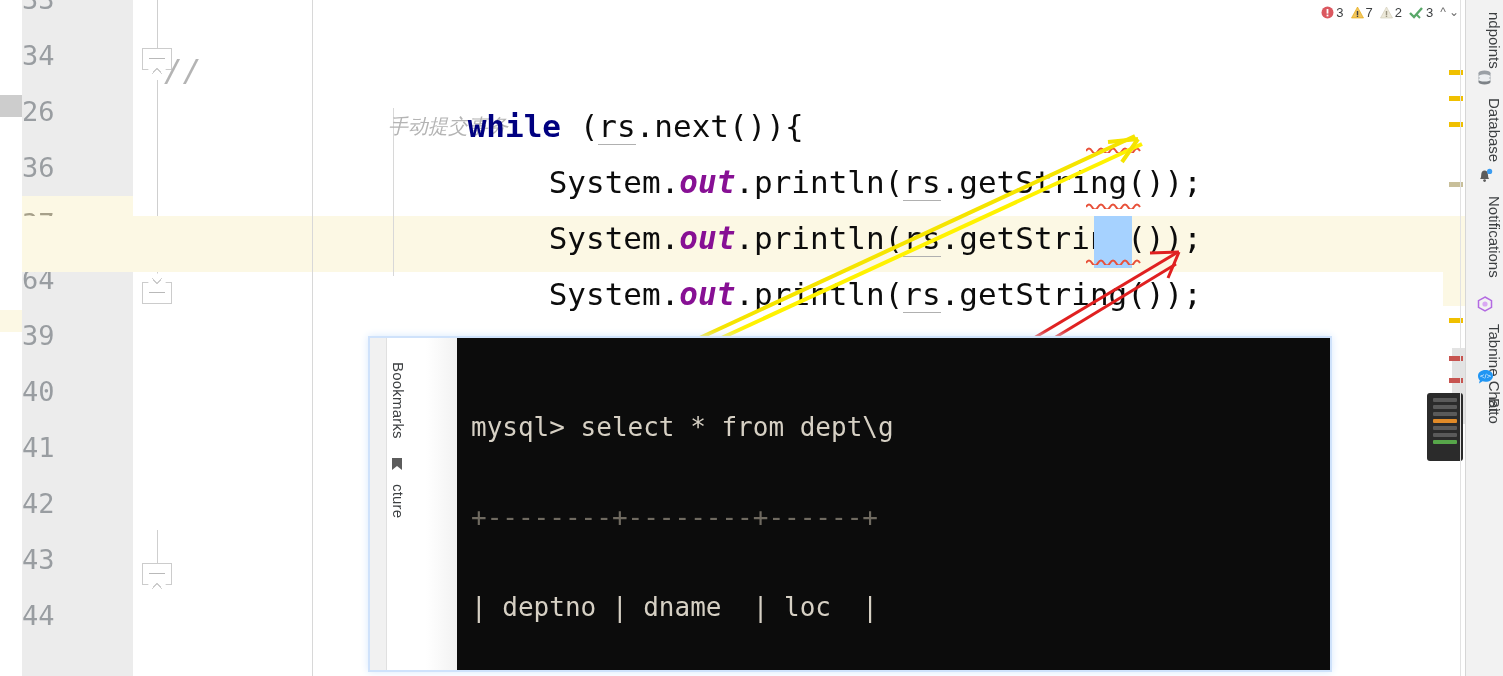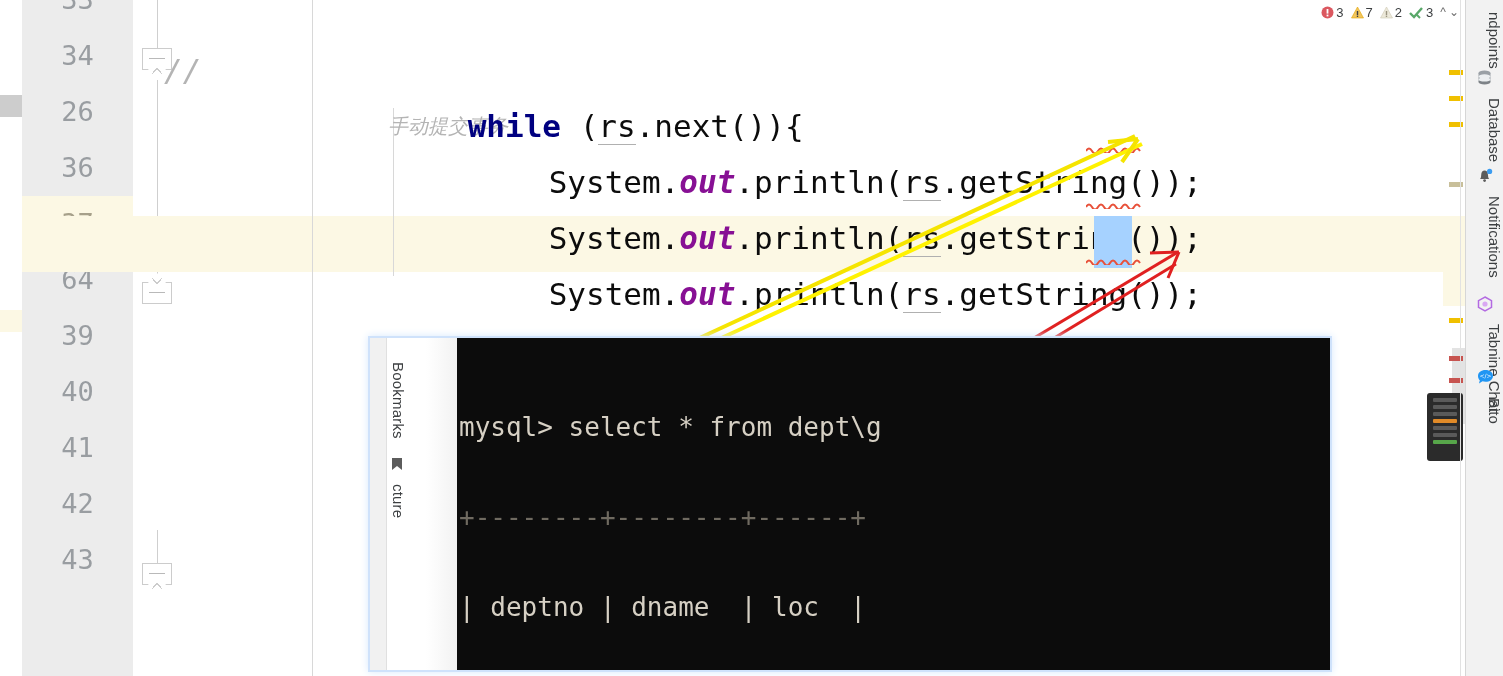--- a/index.html
+++ b/index.html
@@ -15,21 +15,21 @@
   .left-strip { position:absolute; left:0; top:0; width:22px; height:676px; background:#ffffff; }
   .left-mark { position:absolute; left:0; width:22px; background:#cdcdcd; }
 
   
   .gutter {
     position:absolute; left:22px; top:0; width:111px; height:676px;
     background:#ececec;
   }
   .gutter-line {
     position:absolute; left:0; width:111px; height:56px;
-    text-align:center; 
+    text-align:left; 
     color:#999da1; font-size:27px; font-family:"DejaVu Sans Mono", monospace;
     line-height:56px; letter-spacing:0px;
   }
   .gutter-line.current { background:#fcf8e4; color:#a6a08a; }
 
   
   .foldgutter { position:absolute; left:133px; top:0; width:95px; height:676px; background:#ffffff; }
   .fold-stem { position:absolute; left:24px; width:1px; background:#cfcfcf; }
   .fold-marker { position:absolute; width:30px; height:30px; }
   .fold-box {
@@ -98,21 +98,21 @@
   }
   .console-white {
     position:absolute; left:18px; top:0; width:69px; height:332px;
     background:linear-gradient(to right,#ffffff 0%, #ffffff 55%, #f2f2f2 100%);
   }
   .terminal {
     position:absolute; left:87px; top:0; right:0; bottom:0;
     background:#0c0c0c;
     font-family:"DejaVu Sans Mono", monospace;
     font-size:26px; line-height:30px;
-    color:#d6d0c4; padding:14px 0 0 0;
+    color:#d6d0c4; padding:14px 0 0 12px;
     white-space:pre;
   }
   .term-line { padding-left:2px; }
   .term-sep { color:#6f6a60; }
 
   
   .vtab {
     position:absolute;
     writing-mode: vertical-rl;
     font-size:15px; color:#3c3f41;
@@ -172,20 +172,21 @@
   <div class="gutter-line" style="top:28px;">34</div>
   <div class="gutter-line" style="top:84px;">26</div>
   <div class="gutter-line" style="top:140px;">36</div>
   <div class="gutter-line current" style="top:196px;">37</div>
   <div class="gutter-line" style="top:252px;">64</div>
   <div class="gutter-line" style="top:308px;">39</div>
   <div class="gutter-line" style="top:364px;">40</div>
   <div class="gutter-line" style="top:420px;">41</div>
   <div class="gutter-line" style="top:476px;">42</div>
   <div class="gutter-line" style="top:532px;">43</div>
+  <div class="gutter-line" style="top:588px;">44</div>
 </div>
 
 <div class="foldgutter">
   <div class="fold-stem" style="top:0px;height:52px;"></div>
   <div class="fold-marker" style="left:9px;top:48px;">
     <div class="fold-box"></div>
     <div class="fold-tip"></div>
     <div class="fold-minus"></div>
   </div>
   <div class="fold-stem" style="top:80px;height:202px;"></div>

